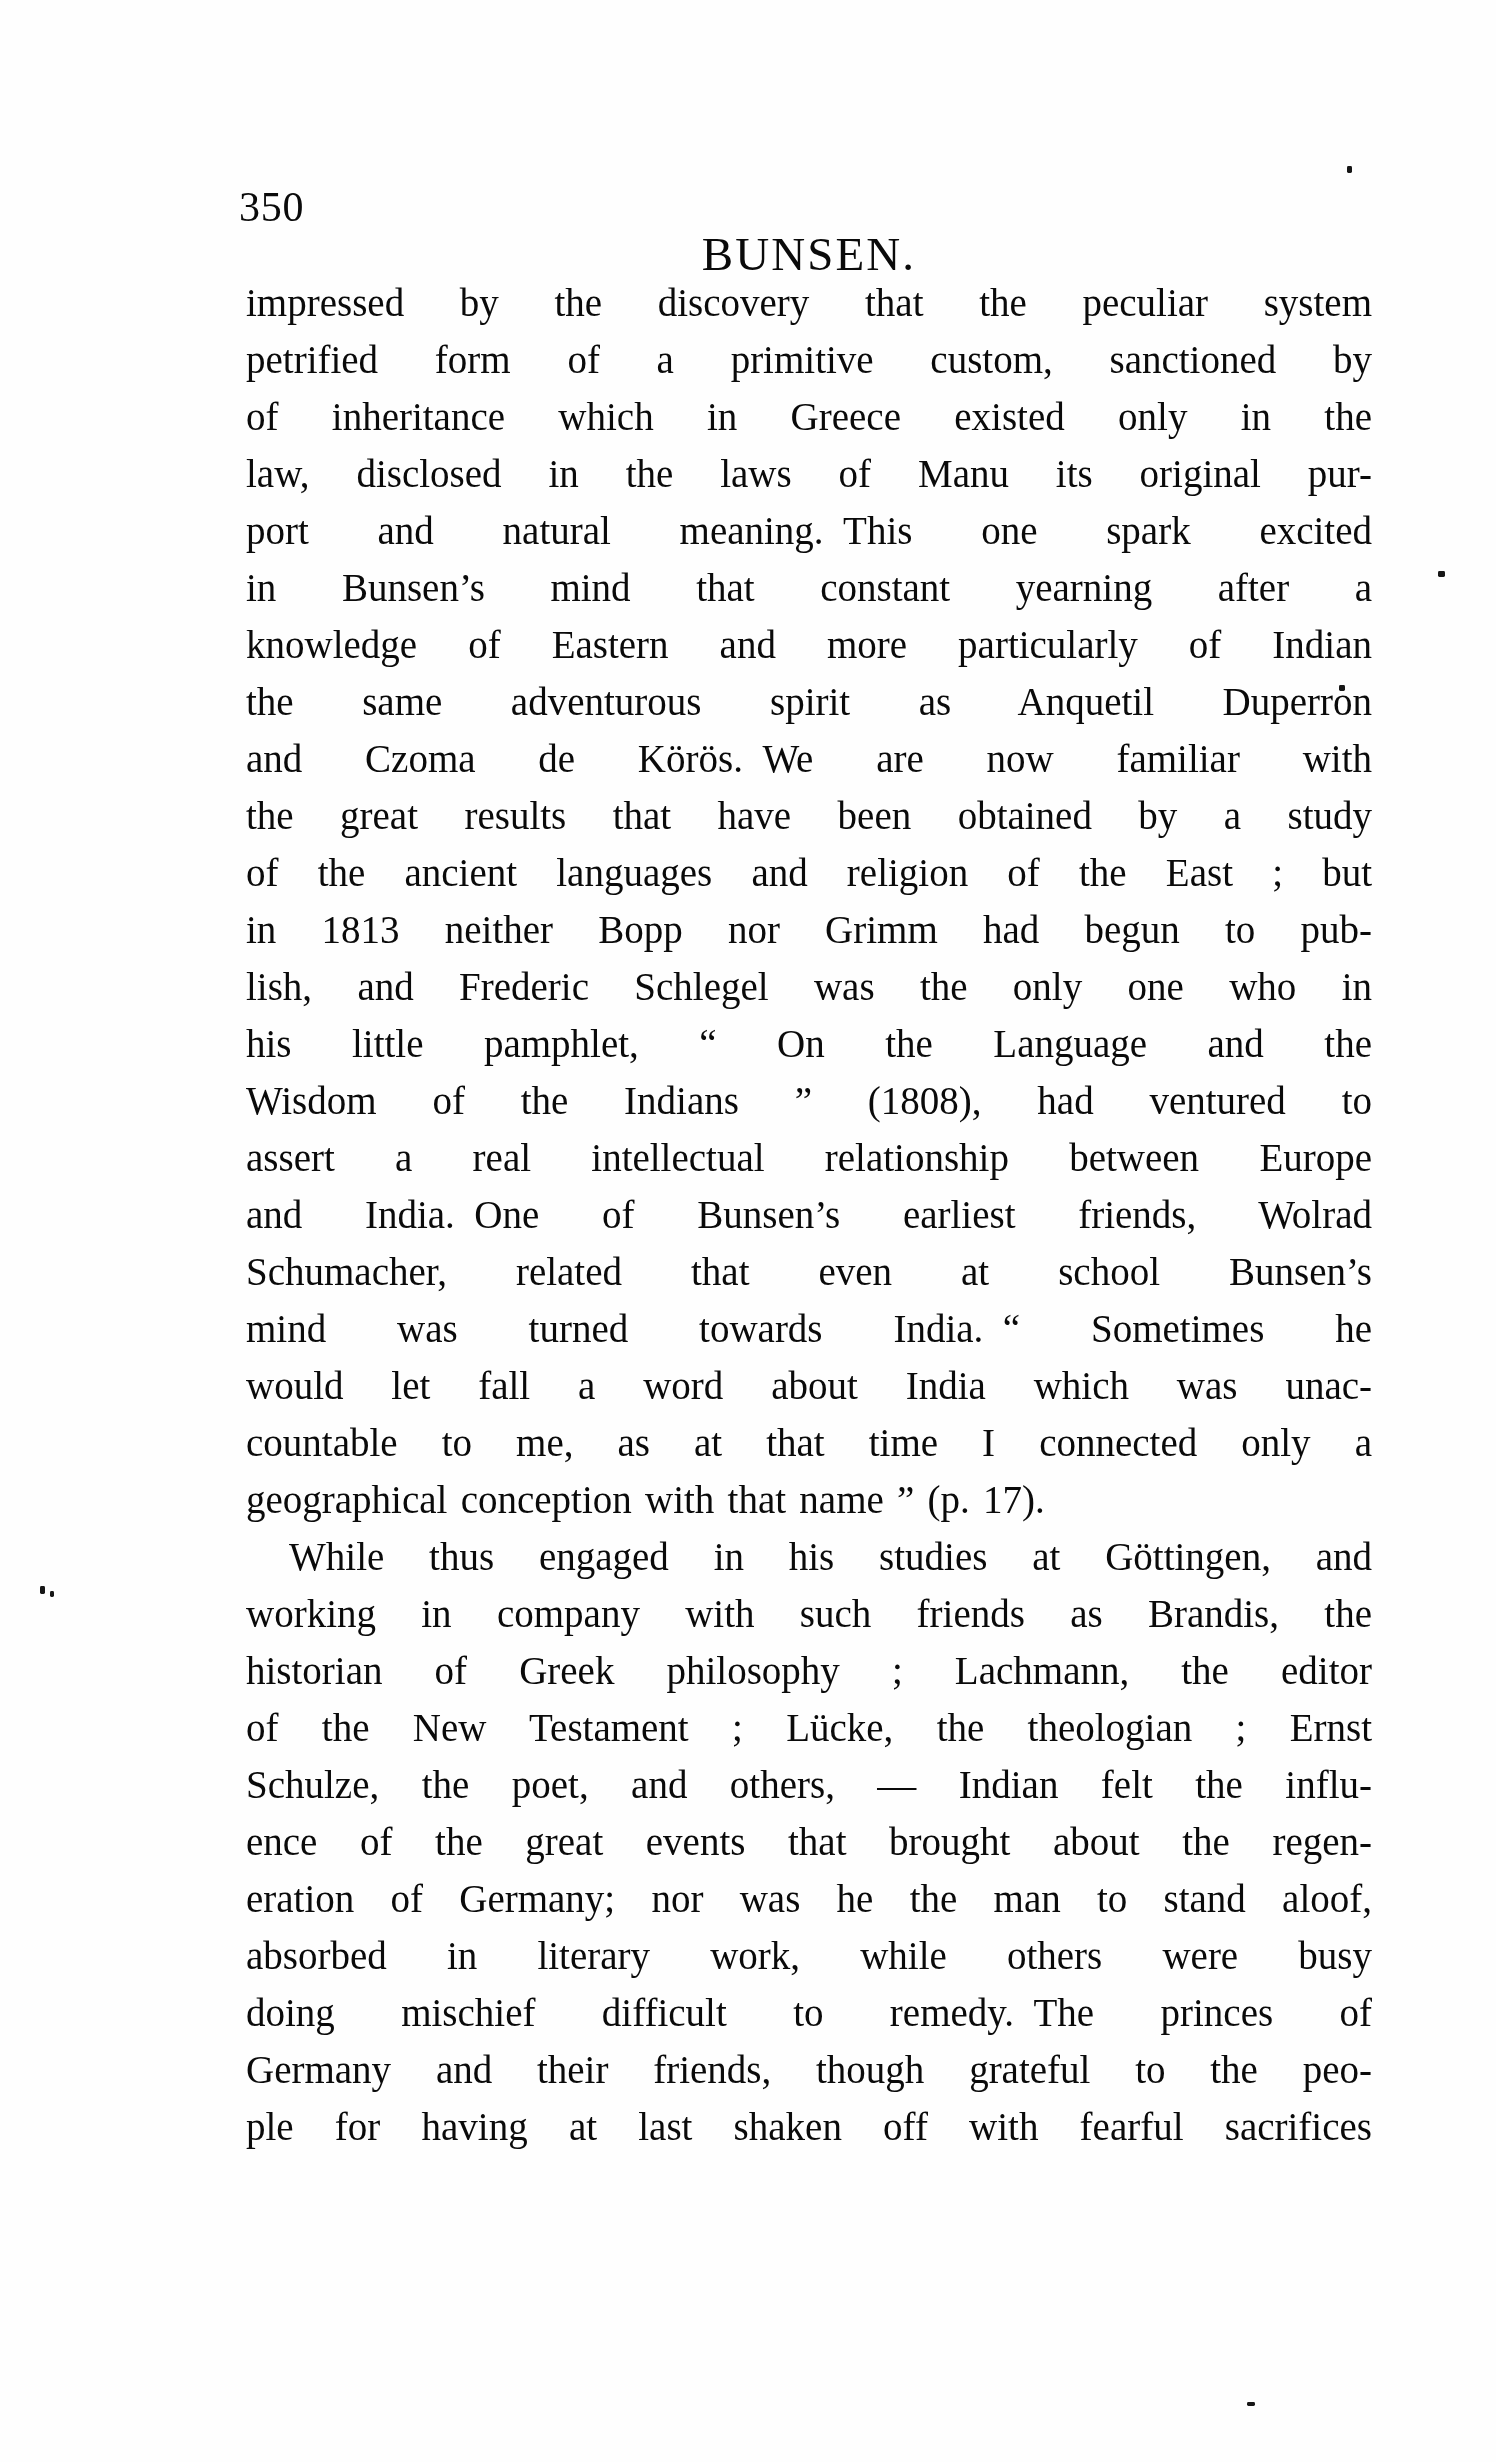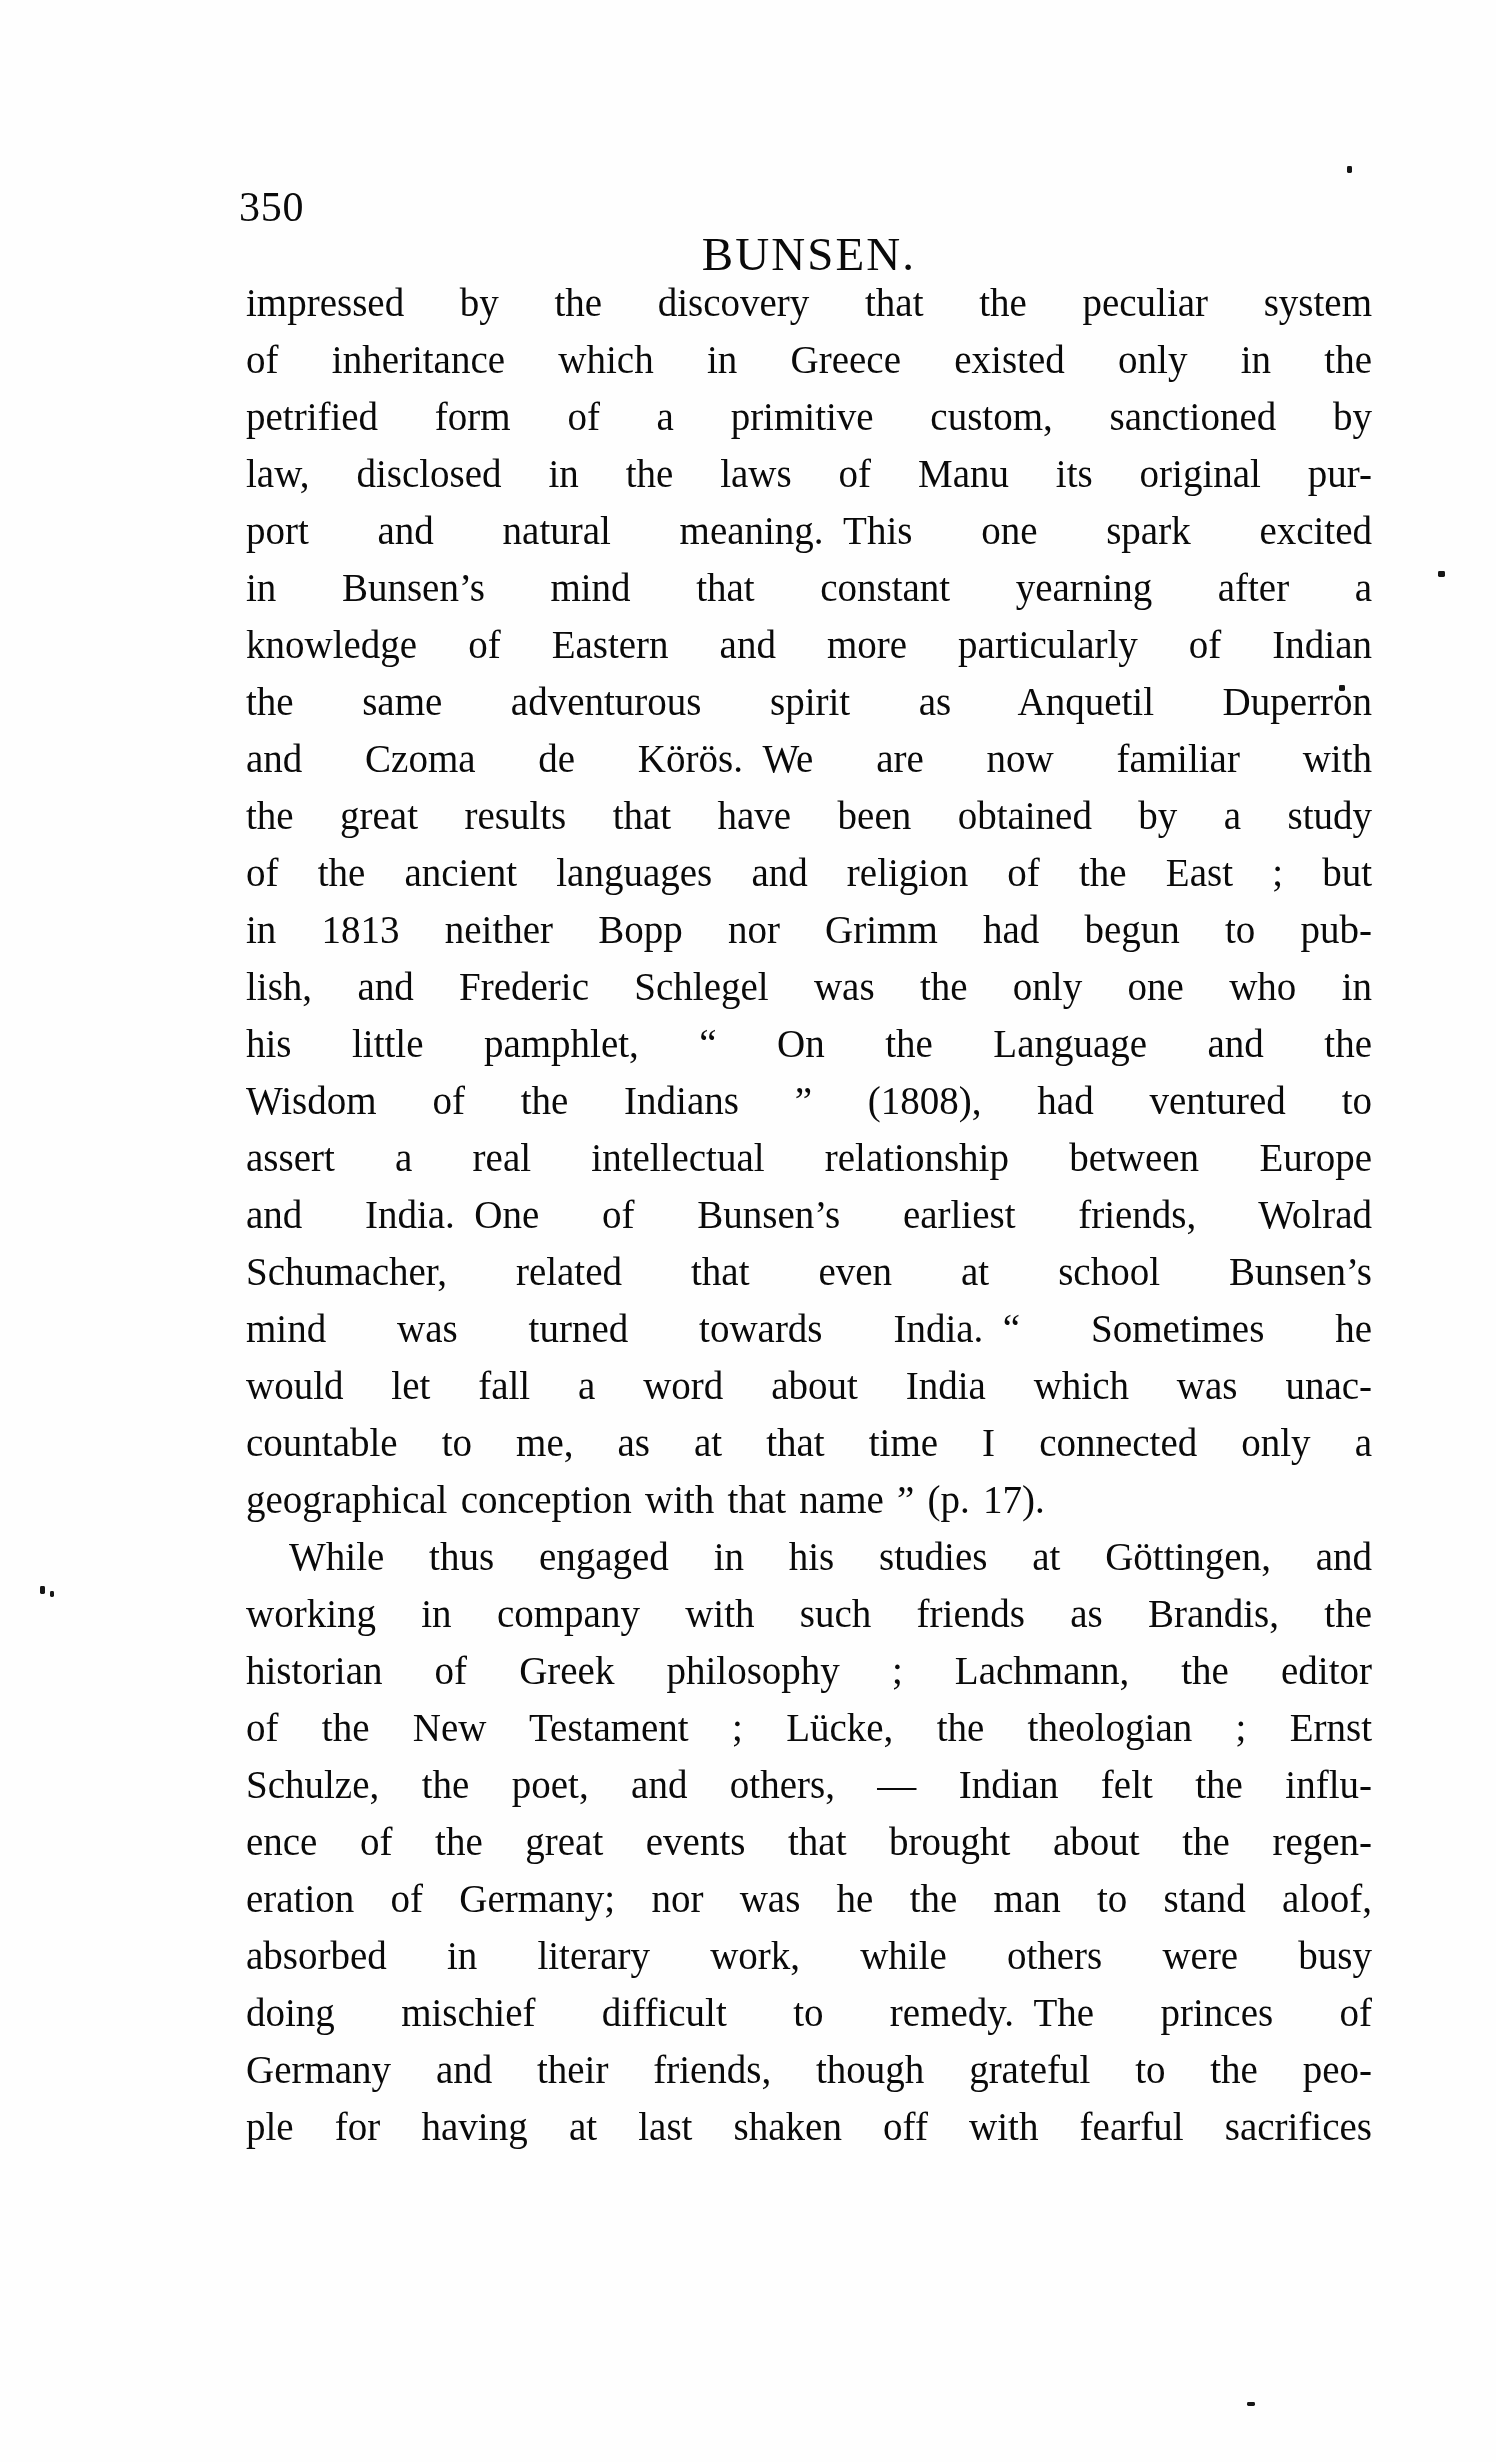--- a/index.html
+++ b/index.html
@@ -77,22 +77,22 @@
 <div class="page">
 
   <div class="header-row">
     <div class="page-number">350</div>
     <div class="running-head">BUNSEN.</div>
   </div>
 
   <div class="text-body">
       <div class="paragraph">
         <div class="line">impressed by the discovery that the peculiar system</div>
+        <div class="line">petrified form of a primitive custom, sanctioned by</div>
         <div class="line">of inheritance which in Greece existed only in the</div>
-        <div class="line">petrified form of a primitive custom, sanctioned by</div>
         <div class="line">law, disclosed in the laws of Manu its original pur-</div>
         <div class="line">port and natural meaning. This one spark excited</div>
         <div class="line">in Bunsen’s mind that constant yearning after a</div>
         <div class="line">knowledge of Eastern and more particularly of Indian</div>
         <div class="line">the same adventurous spirit as Anquetil Duperron</div>
         <div class="line">and Czoma de Körös. We are now familiar with</div>
         <div class="line">the great results that have been obtained by a study</div>
         <div class="line">of the ancient languages and religion of the East ; but</div>
         <div class="line">in 1813 neither Bopp nor Grimm had begun to pub-</div>
         <div class="line">lish, and Frederic Schlegel was the only one who in</div>

